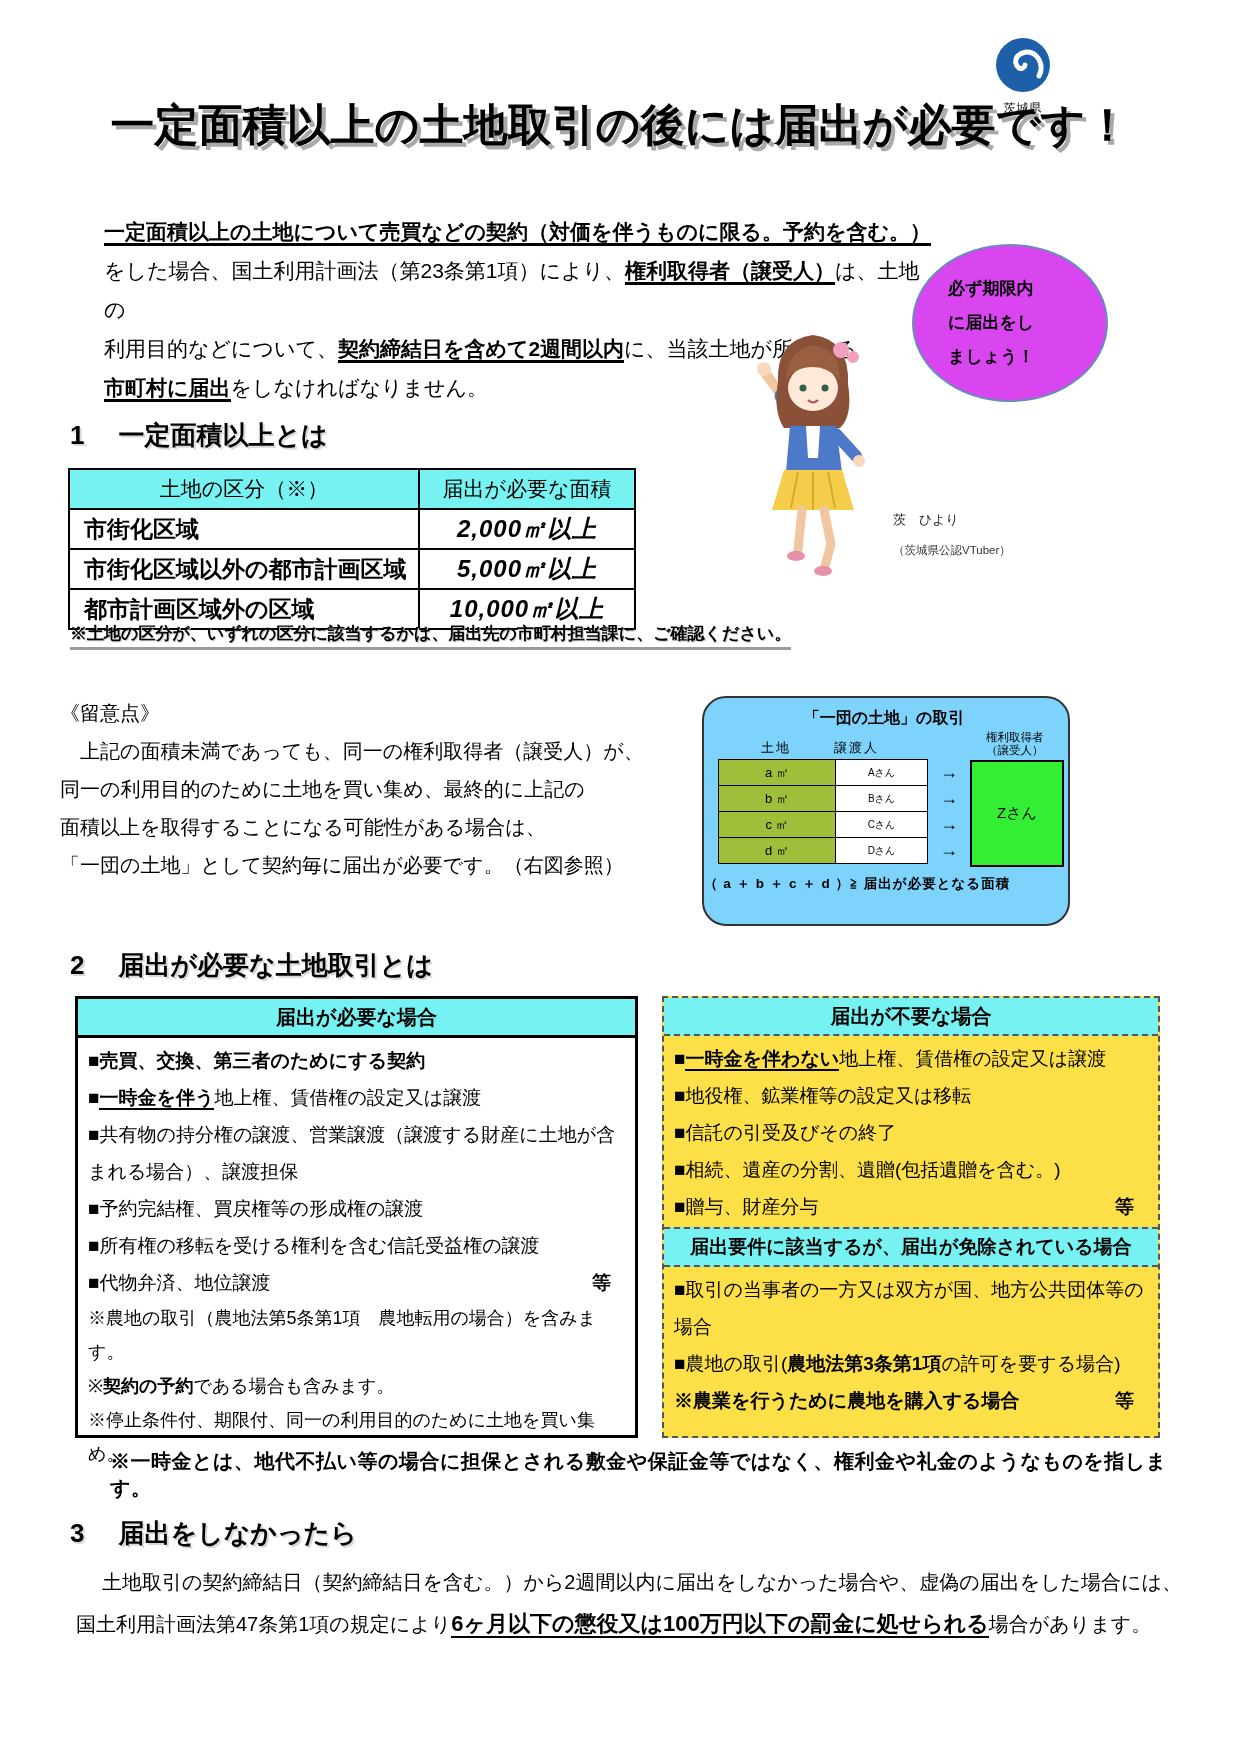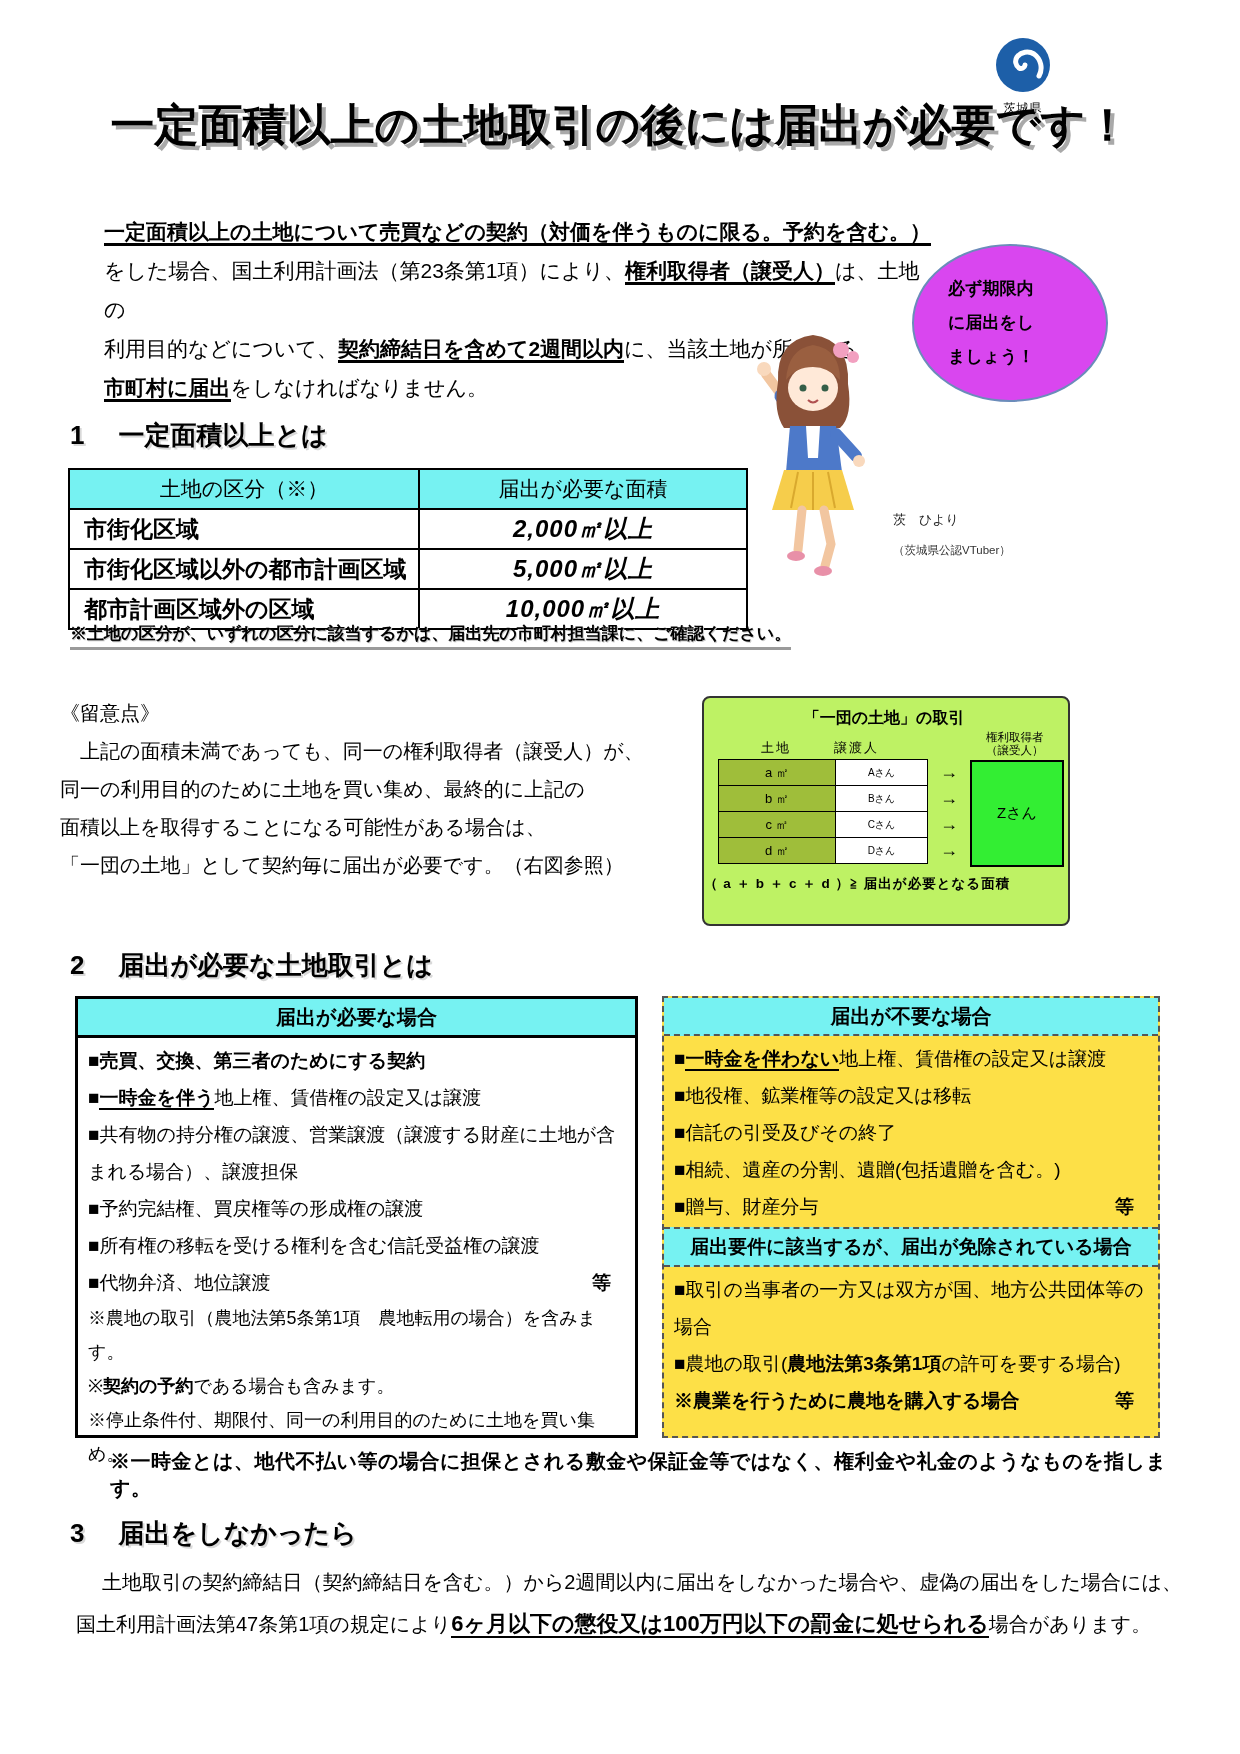--- a/index.html
+++ b/index.html
@@ -31,36 +31,36 @@
   .caption .sub{font-size:11.5px;color:#333;}
 
   
   .s-head{position:absolute;font-size:26px;font-weight:900;text-shadow:2px 2px 0 #d9d9d9;}
   .s-head .s-num{margin-right:34px;}
   .s1h{left:70px;top:418px;}
   .s2h{left:70px;top:948px;}
   .s3h{left:70px;top:1516px;}
 
   
-  .s1-table{position:absolute;left:68px;top:468px;width:680px;border-collapse:collapse;}
+  .s1-table{position:absolute;left:68px;top:468px;width:568px;border-collapse:collapse;}
   .s1-table th,.s1-table td{border:2px solid #000;}
   .s1-table th{background:#76f2f2;font-size:21px;font-weight:normal;height:36px;text-align:center;}
   .s1-table th:first-child{width:346px;}
   .s1-table td{height:36px;font-weight:900;}
   .s1-table td:first-child{font-size:23px;padding-left:14px;}
   .s1-table td:last-child{font-size:24px;font-style:italic;text-align:center;letter-spacing:1px;}
   .s1-foot{position:absolute;left:70px;top:622px;font-size:17px;font-weight:900;
            border-bottom:3px solid #9a9a9a;padding-bottom:2px;text-shadow:1px 1px 0 #ccc;}
 
   
   .notes{position:absolute;left:60px;top:694px;width:590px;font-size:20px;line-height:38px;}
 
   
   .diagram{position:absolute;left:702px;top:696px;width:368px;height:230px;border:2px solid #333;
-           border-radius:8px;box-sizing:border-box;padding:10px 4px 0 0;background:#bef264;}
+           border-radius:24px;box-sizing:border-box;padding:10px 4px 0 0;background:#7dd3fc;}
   .dg-title{text-align:center;font-size:16px;font-weight:bold;margin-bottom:2px;}
   .dg-heads{display:flex;margin-left:14px;align-items:flex-end;}
   .dg-heads .h-land{width:118px;text-align:center;font-size:13px;letter-spacing:2px;}
   .dg-heads .h-seller{width:92px;text-align:left;font-size:13px;letter-spacing:2px;}
   .dg-heads .h-arrow{width:42px;}
   .dg-heads .h-buyer{width:100px;text-align:center;font-size:11.5px;line-height:13px;}
   .dg-body{display:flex;margin-left:14px;margin-top:3px;}
   .dg-rows{width:252px;}
   .dg-row{display:flex;margin-top:-1px;height:27px;}
   .dg-land{width:118px;background:#9fbe3a;border:1px solid #000;box-sizing:border-box;

